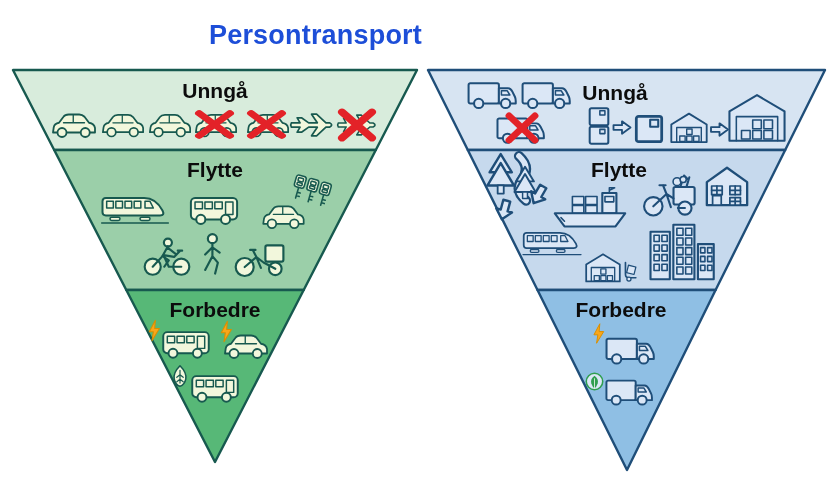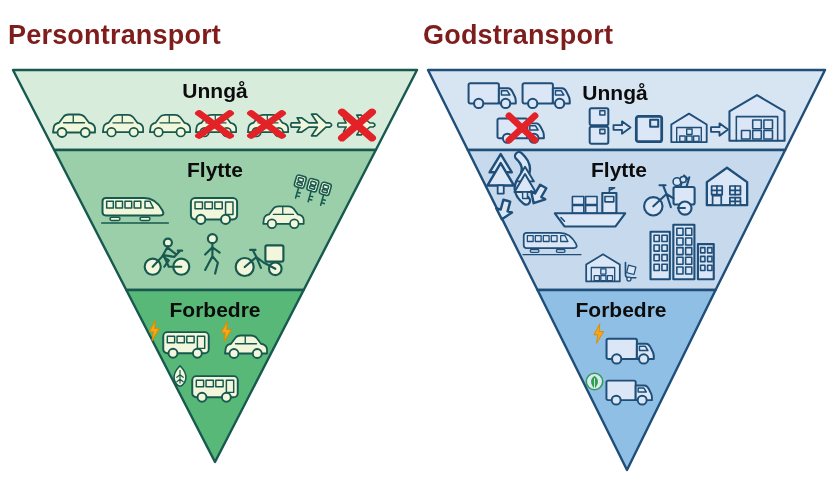--- a/index.html
+++ b/index.html
@@ -2,21 +2,21 @@
 <html><head>
 <meta charset="utf-8">
 <style>
   html,body{margin:0;padding:0;background:#ffffff;}
   body{width:840px;height:500px;position:relative;overflow:hidden;
        font-family:"Liberation Sans",sans-serif;}
   .pyr{position:absolute;top:0;margin:0;height:500px;}
   .pyr-left{left:8px;width:414px;}
   .pyr-right{left:423px;width:408px;}
   .pyr h1{margin:0;position:absolute;top:20px;left:0;width:100%;
-          text-align:left;font-size:27px;font-weight:700;color:#7f1d1d;
+          text-align:right;font-size:27px;font-weight:700;color:#1d4ed8;
           letter-spacing:.2px;}
   .pyr svg.canvas{position:absolute;top:65px;left:0;}
   svg text.lvl{font-family:"Liberation Sans",sans-serif;font-weight:700;
                font-size:21px;fill:#0c0c0c;text-anchor:middle;}
   polygon.band{stroke-width:2.4;stroke-linejoin:round;}
   
   .ic{fill:var(--icon-fill,#fff);stroke:var(--icon-stroke,#333);
       stroke-width:2.4;stroke-linejoin:round;stroke-linecap:round;}
   .ln{fill:none;stroke:var(--icon-stroke,#333);stroke-width:2.4;
       stroke-linejoin:round;stroke-linecap:round;}
@@ -293,21 +293,20 @@
       <use href="#sym-car" x="214" y="266" width="48" height="30"></use>
     </g>
     <g>
       <use href="#sym-leafdrop" x="163" y="298" width="18" height="26"></use>
       <use href="#sym-bus" x="181" y="306" width="52" height="33"></use>
     </g>
   </svg>
 </figure>
 
 <figure class="pyr pyr-right" style="--icon-stroke: #1f4e79; --icon-fill: #dbe7f6;">
-  <h1>Godstransport</h1>
   <svg class="canvas" width="408" height="412" viewBox="0 0 408 412">
     <polygon class="band" points="5,5 402,5 362.2,85 44.8,85" fill="#d7e4f2" stroke="#1f4e79"></polygon>
     <polygon class="band" points="44.8,85 362.2,85 292.6,225 114.5,225" fill="#c6d9ed" stroke="#1f4e79"></polygon>
     <polygon class="band" points="114.5,225 292.6,225 204,405" fill="#8fbfe4" stroke="#1f4e79"></polygon>
 
     <text class="lvl" x="192" y="35">Unngå</text>
     <text class="lvl" x="196" y="112">Flytte</text>
     <text class="lvl" x="198" y="252">Forbedre</text>
 
     <use href="#sym-van" x="43" y="14" width="54" height="32"></use>

